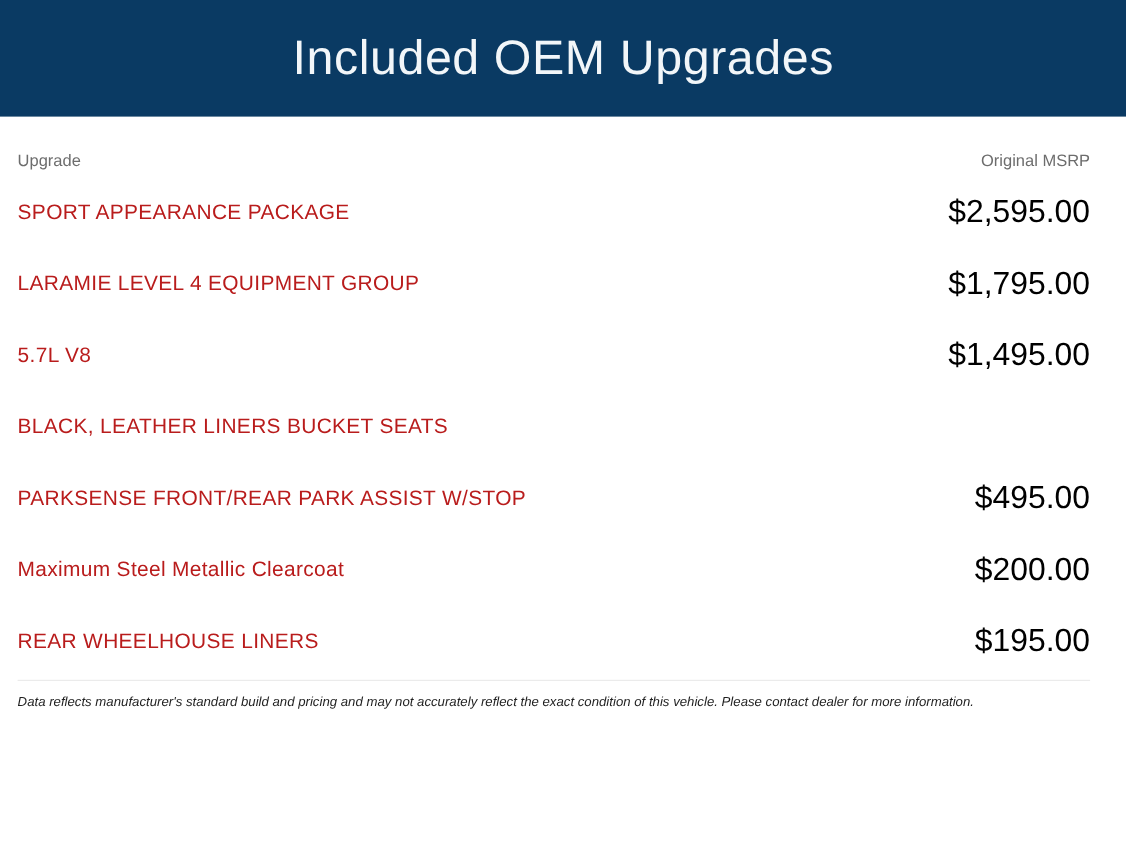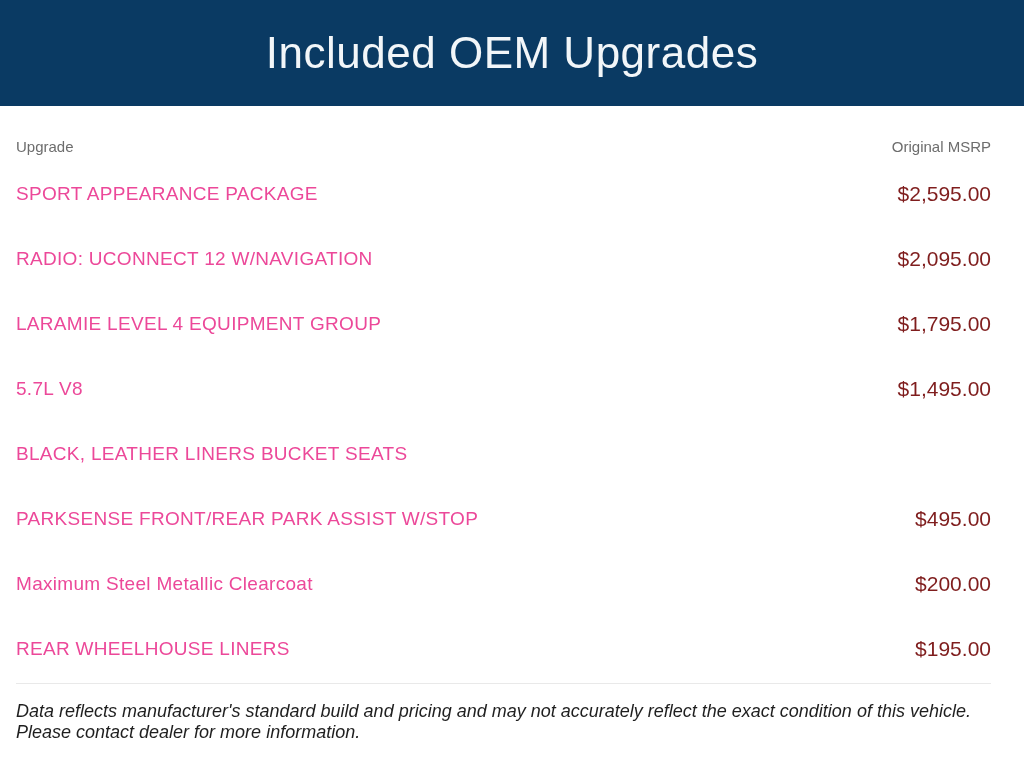--- a/index.html
+++ b/index.html
@@ -32,37 +32,37 @@
     color: #6d6d6d;
     font-size: 15px;
     font-weight: 400;
   }
   .rows { margin-top: 7px; }
   .row {
     height: 65px;
     display: flex; justify-content: space-between; align-items: center;
   }
   .row .name {
-    color: #ec4899;
+    color: #b91c1c;
     font-size: 19px;
     letter-spacing: 0.3px;
     font-weight: 400;
   }
   .row .price {
-    color: #7f1d1d;
-    font-size: 21px;
+    color: #000000;
+    font-size: 29px;
     font-weight: 400;
   }
   .divider {
     border-top: 1px solid #e9e9e9;
     margin-top: 2px;
   }
   .disclaimer {
-    margin-top: 17px;
-    font-size: 18px;
+    margin-top: 12px;
+    font-size: 12px;
     font-style: italic;
     color: #1f1f1f;
   }
 </style>
 </head>
 <body>
 
 <div class="banner">
   <h1>Included OEM Upgrades</h1>
 </div>
@@ -71,24 +71,20 @@
 
   <div class="col-headers">
     <span>Upgrade</span>
     <span>Original MSRP</span>
   </div>
 
   <div class="rows">
     <div class="row">
       <span class="name">SPORT APPEARANCE PACKAGE</span>
       <span class="price">$2,595.00</span>
-    </div>
-    <div class="row">
-      <span class="name">RADIO: UCONNECT 12 W/NAVIGATION</span>
-      <span class="price">$2,095.00</span>
     </div>
     <div class="row">
       <span class="name">LARAMIE LEVEL 4 EQUIPMENT GROUP</span>
       <span class="price">$1,795.00</span>
     </div>
     <div class="row">
       <span class="name">5.7L V8</span>
       <span class="price">$1,495.00</span>
     </div>
     <div class="row">

